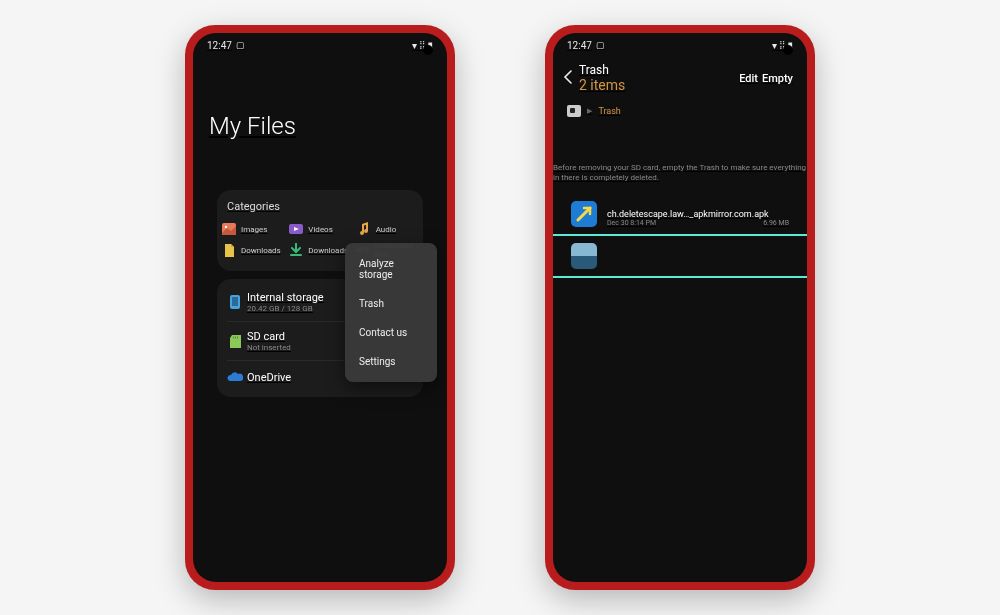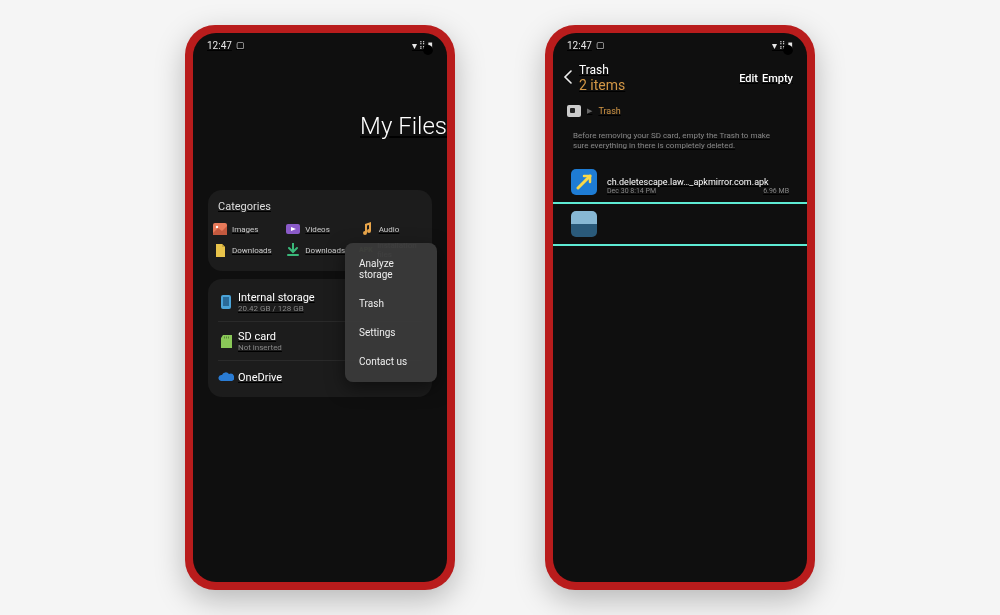--- a/index.html
+++ b/index.html
@@ -52,25 +52,25 @@
     background: #000;
     border-radius: 50%;
     z-index: 10;
   }
   .sb-icon { font-size: 9px; }
 
   
   .mf-title {
     font-size: 24px;
     font-weight: 300;
-    text-align: right;
-    padding: 55px 0 50px;
+    text-align: left;
+    padding: 55px 16px 50px;
     color: #fff;
   }
-  .mf-main { padding: 0 15px; }
+  .mf-main { padding: 0 24px; }
   .cat-grid {
     display: grid;
     grid-template-columns: repeat(3, 1fr);
     gap: 4px;
     padding: 4px 0 12px;
     background: #1c1c1c;
     border-radius: 14px;
     margin-bottom: 8px;
     padding: 10px 4px 12px;
   }
@@ -136,22 +136,23 @@
     font-size: 9px;
     color: #aaa;
   }
   .bc-home { width: 14px; height: 12px; background: #ccc; border-radius: 2px; position: relative; }
   .bc-home::after { content: ""; position: absolute; left: 3px; top: 3px; width: 5px; height: 5px; background: #222; border-radius: 1px; }
   .bc-current { color: #d39746; }
   .bc-sep { color: #666; font-size: 7px; }
   .trash-info {
     font-size: 8px;
     color: #888;
-    padding: 6px 20px 10px;
+    padding: 6px 0 10px;
     line-height: 1.3;
+    margin-top: 32px;
   }
   .file-row {
     display: flex;
     align-items: flex-end;
     gap: 10px;
     padding: 7px 18px;
     border-bottom: 2px solid #5eead4;
   }
   .file-icon {
     width: 26px;
@@ -281,22 +282,22 @@
             <div class="storage-name">OneDrive</div>
             <div class="storage-sub"></div>
           </div>
         </div>
       </div>
     </div>
 
     <div class="popup-menu">
       <div class="popup-item">Analyze storage</div>
       <div class="popup-item">Trash</div>
+      <div class="popup-item">Contact us</div>
       <div class="popup-item">Settings</div>
-      <div class="popup-item">Contact us</div>
     </div>
   </div>
 </div>
 
 <div class="phone">
   <div class="screen">
     <div class="camera-hole"></div>
     <div class="statusbar">
       <div class="statusbar-left">
         <span>12:47</span>

